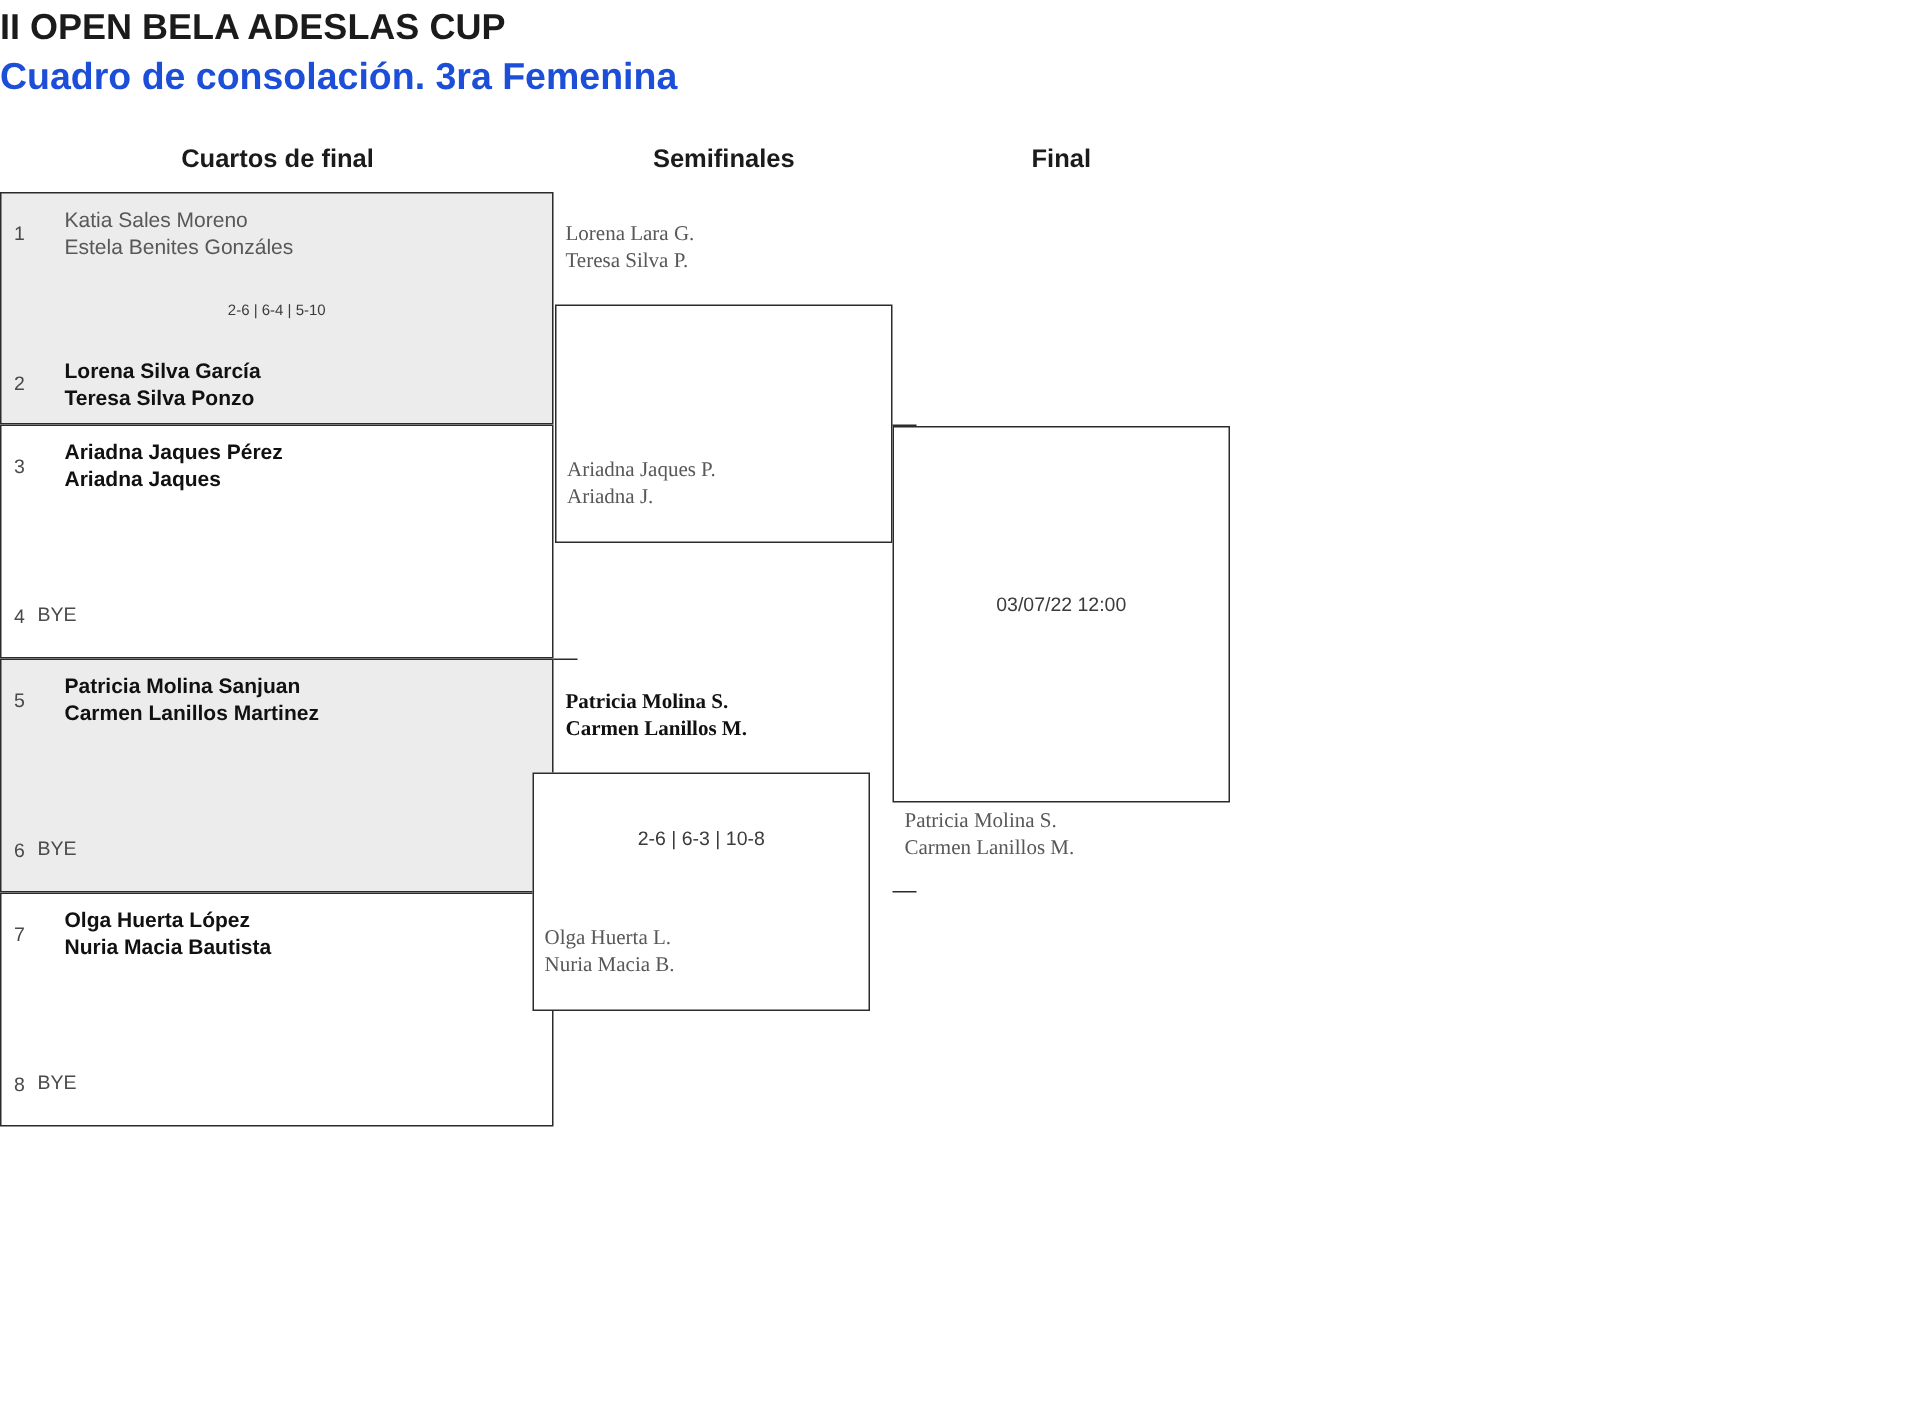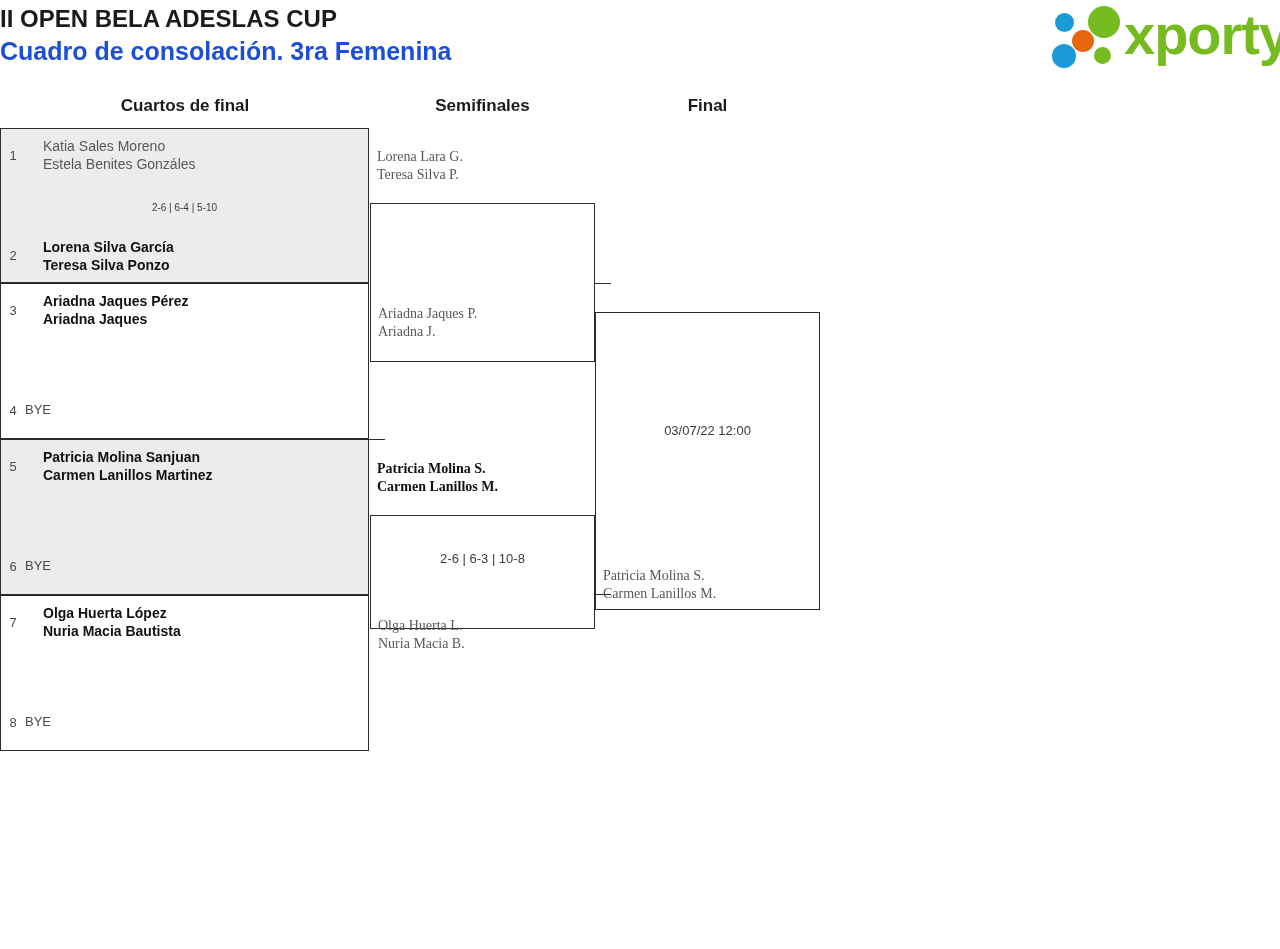--- a/index.html
+++ b/index.html
@@ -183,28 +183,20 @@
 </style>
 </head>
 <body>
 
 <div class="header">
   <div class="title-block">
     <div class="title-line1">II OPEN BELA ADESLAS CUP</div>
     <div class="title-line2">Cuadro de consolación. 3ra Femenina</div>
   </div>
 
-  <div class="logo">
-    <span class="logo-dot dot-bluetop"></span>
-    <span class="logo-dot dot-orange"></span>
-    <span class="logo-dot dot-bluebot"></span>
-    <span class="logo-dot dot-greenbig"></span>
-    <span class="logo-dot dot-greensml"></span>
-    <span class="logo-text">xporty</span>
-  </div>
 </div>
 
 <div class="round-header" id="rh-0">Cuartos de final</div>
 <div class="round-header" id="rh-1">Semifinales</div>
 <div class="round-header" id="rh-2">Final</div>
 
 <div class="bracket">
 
   <div class="r1-match shaded" style="top:128px; height:155px;">
     <div class="slot top loser">
@@ -277,34 +269,34 @@
       <span class="nm">Ariadna Jaques P.</span>
       <span class="nm">Ariadna J.</span>
     </div>
   </div>
 
   <div class="adv-slot winner" style="left:377px; top:460px; width:210px;">
     <span class="nm">Patricia Molina S.</span>
     <span class="nm">Carmen Lanillos M.</span>
   </div>
 
-  <div class="adv-box" style="left:370px; top:515px; width:225px; height:114px;">
+  <div class="adv-box" style="left:355px; top:515px; width:225px; height:159px;">
     <div class="adv-score" style="left:0; top:34px; width:100%;">2-6 | 6-3 | 10-8</div>
     <div class="adv-slot loser" style="left:7px; top:101px; width:210px;">
       <span class="nm">Olga Huerta L.</span>
       <span class="nm">Nuria Macia B.</span>
     </div>
   </div>
 
   <div class="adv-slot loser" style="left:602px; top:236px; width:215px;">
     <span class="nm"></span>
     <span class="nm"></span>
   </div>
 
-  <div class="adv-box" style="left:595px; top:284px; width:225px; height:298px;margin-top:28px;">
+  <div class="adv-box" style="left:595px; top:284px; width:225px; height:251px;">
     <div class="adv-date" style="left:0; top:109px; width:100%;">03/07/22 12:00</div>
     <div class="adv-slot loser" style="left:7px; top:254px; width:215px;">
       <span class="nm">Patricia Molina S.</span>
       <span class="nm">Carmen Lanillos M.</span>
     </div>
   </div>
 
   <div class="stub" style="left:595px; top:283px; width:16px; height:1px;"></div>
   <div class="stub" style="left:595px; top:594px; width:16px; height:1px;"></div>
   <div class="stub" style="left:369px; top:439px; width:16px; height:1px;"></div>

